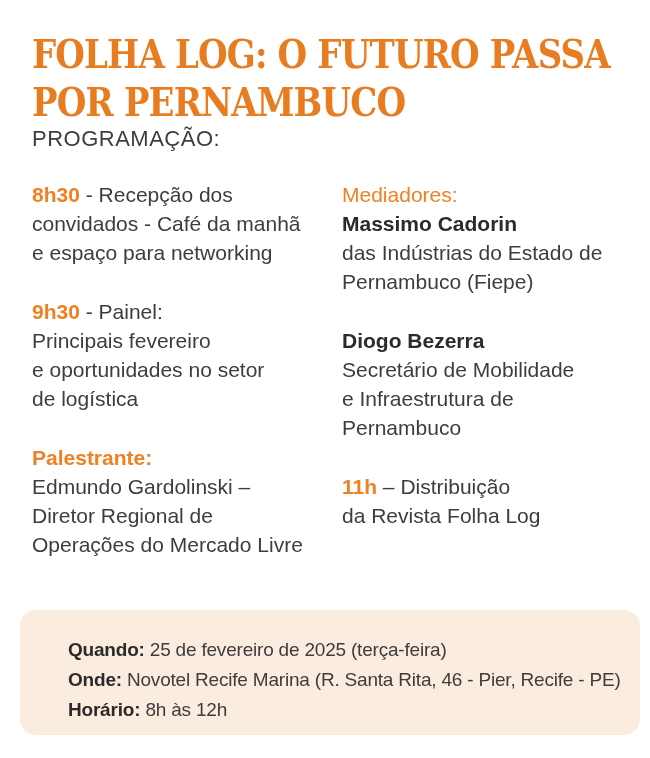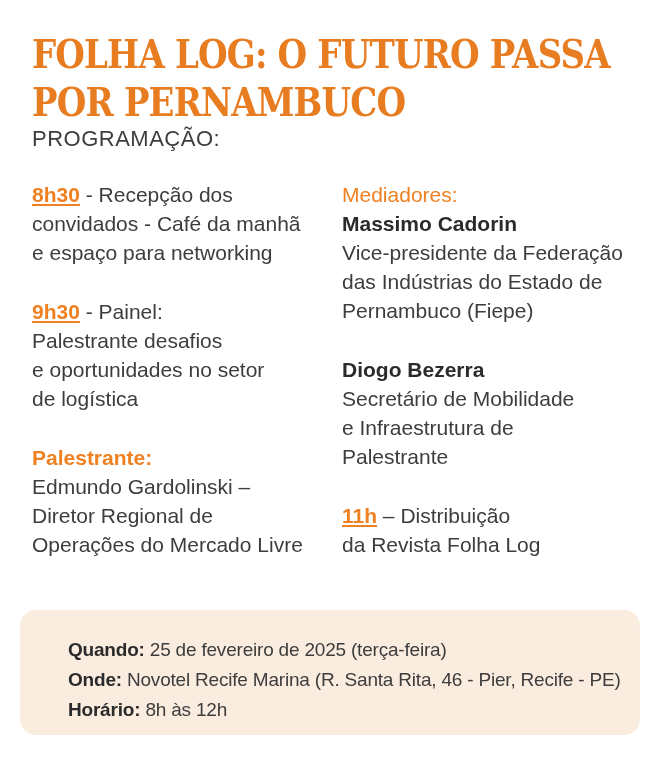--- a/index.html
+++ b/index.html
@@ -52,21 +52,20 @@
     margin-bottom: 30px;
     font-size: 21px;
     line-height: 29px;
     color: var(--body-text);
   }
   .block:last-child { margin-bottom: 0; }
   .line { white-space: nowrap; }
   .time {
     color: var(--accent-orange);
     font-weight: 700;
-    text-decoration: underline;
   }
   .orange-heading {
     color: var(--accent-orange);
     font-weight: 400;
   }
   .orange-heading-bold {
     color: var(--accent-orange);
     font-weight: 700;
   }
   .person-name {
@@ -116,49 +115,48 @@
           <span class="time">8h30</span><span> - Recepção dos</span>
         </div>
         <div class="line">convidados - Café da manhã</div>
         <div class="line">e espaço para networking</div>
       </div>
 
       <div class="block">
         <div class="line">
           <span class="time">9h30</span><span> - Painel:</span>
         </div>
-        <div class="line">Palestrante desafios</div>
+        <div class="line">Principais fevereiro</div>
         <div class="line">e oportunidades no setor</div>
         <div class="line">de logística</div>
       </div>
 
       <div class="block">
         <div class="line orange-heading-bold">Palestrante:</div>
         <div class="line">Edmundo Gardolinski –</div>
         <div class="line">Diretor Regional de</div>
         <div class="line">Operações do Mercado Livre</div>
       </div>
 
     </div>
 
     <div class="col-right">
 
       <div class="block">
         <div class="line orange-heading">Mediadores:</div>
         <div class="line person-name">Massimo Cadorin</div>
-        <div class="line">Vice-presidente da Federação</div>
         <div class="line">das Indústrias do Estado de</div>
         <div class="line">Pernambuco (Fiepe)</div>
       </div>
 
       <div class="block">
         <div class="line person-name">Diogo Bezerra</div>
         <div class="line">Secretário de Mobilidade</div>
         <div class="line">e Infraestrutura de</div>
-        <div class="line">Palestrante</div>
+        <div class="line">Pernambuco</div>
       </div>
 
       <div class="block">
         <div class="line">
           <span class="time">11h</span><span> – Distribuição</span>
         </div>
         <div class="line">da Revista Folha Log</div>
       </div>
 
     </div>

